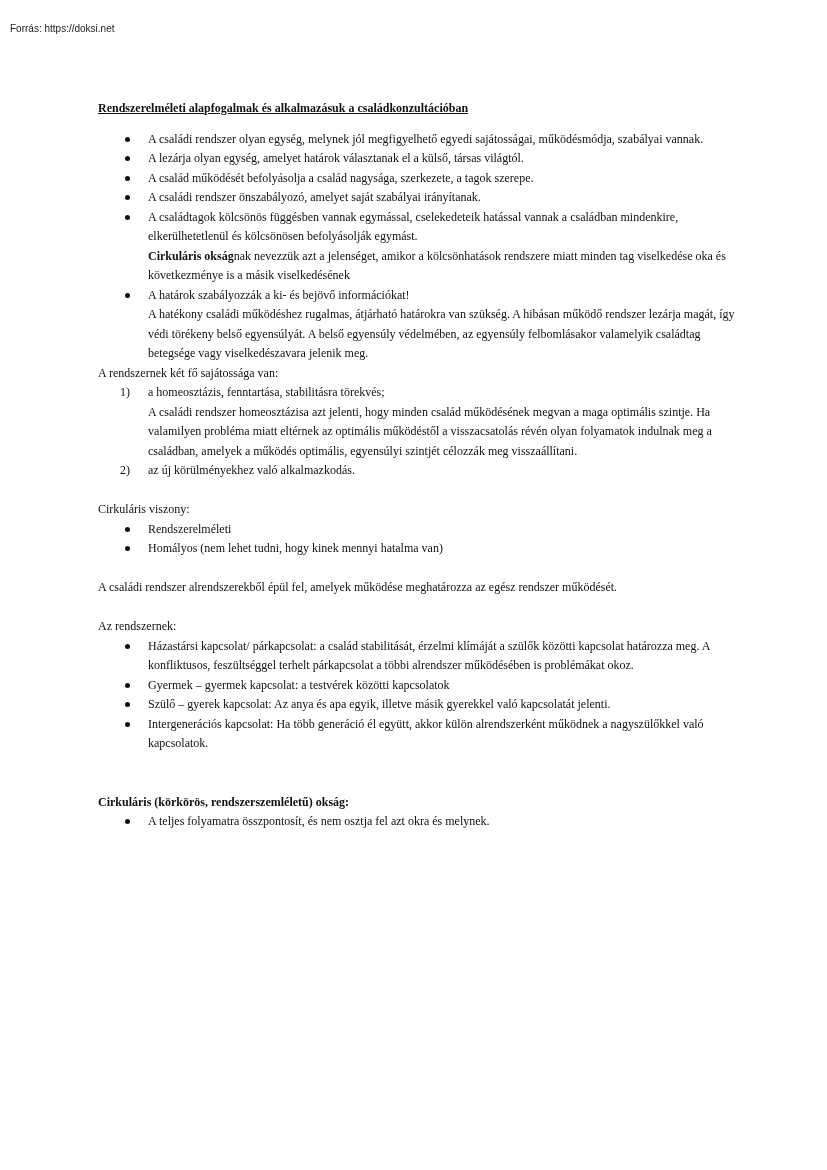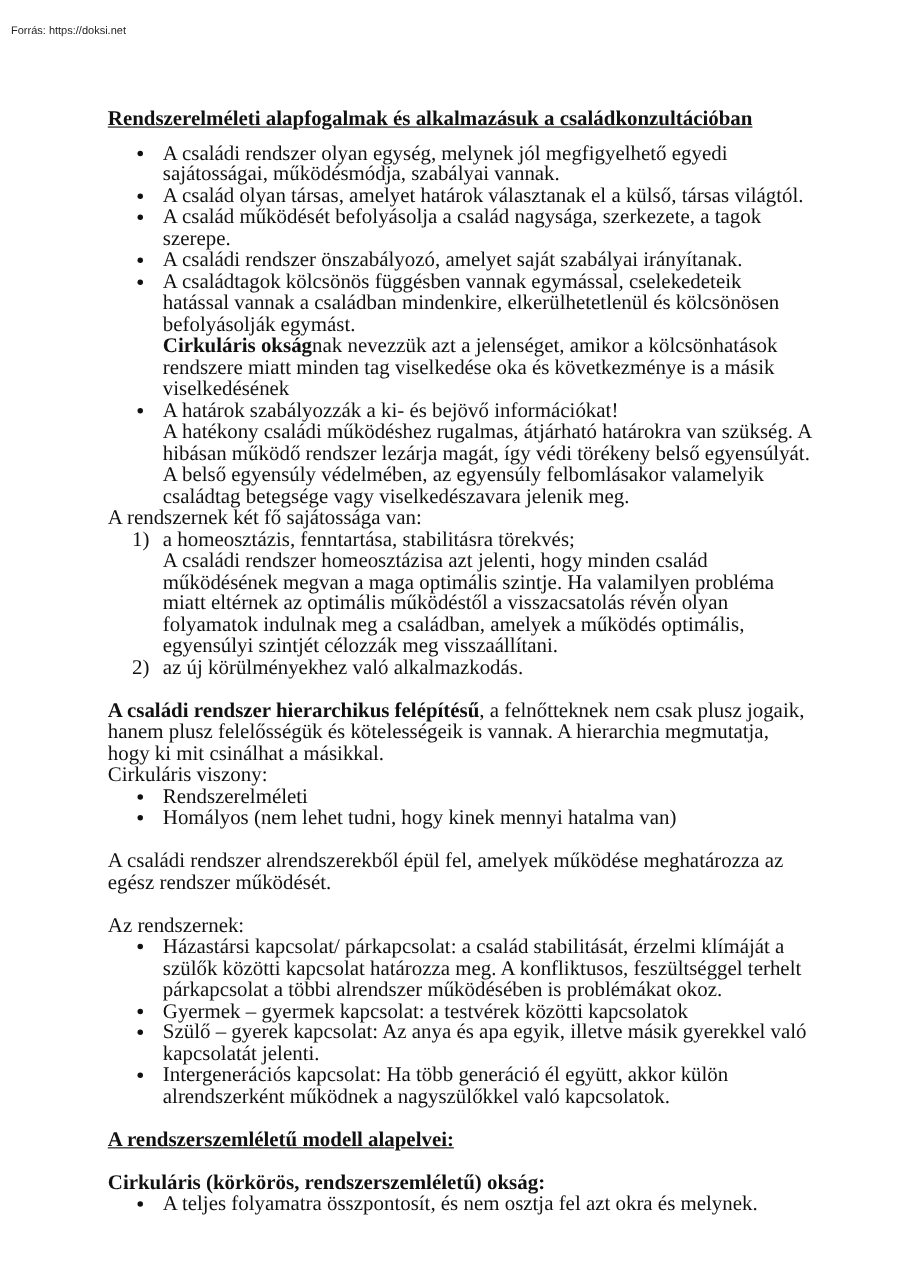--- a/index.html
+++ b/index.html
@@ -3,21 +3,21 @@
   <meta charset="utf-8">
   <style>
     html, body { margin: 0; padding: 0; background: #ffffff; }
     body { width: 827px; height: 1170px; position: relative; overflow: hidden; }
     .source {
       position: absolute; left: 10px; top: 9px;
       font-family: "Liberation Sans", sans-serif; font-size: 10px; color: #222; margin-top: 14px;
     }
     .page {
       position: absolute; left: 98px; top: 99px; width: 640px;
-      font-family: "Liberation Serif", serif; font-size: 19px; line-height: 19.5px; color: #111;
+      font-family: "Liberation Serif", serif; font-size: 12px; line-height: 19.5px; color: #111;
     }
     .heading { font-weight: bold; text-decoration: underline; margin: 0; }
     .p { margin: 0; }
     .b { font-weight: bold; }
     ul.bul, ol.num { margin: 0; padding: 0; list-style: none; }
     ul.bul > li { position: relative; padding-left: 50px; }
     ul.bul > li .dot {
       position: absolute; left: 27px; top: 7px; width: 5px; height: 5px; border-radius: 50%; background: #111;
     }
     ol.num > li { position: relative; padding-left: 50px; }
@@ -30,54 +30,52 @@
 <body>
 
 <div class="source">Forrás: https://doksi.net</div>
 
 <div class="page">
   <p class="heading">Rendszerelméleti alapfogalmak és alkalmazásuk a családkonzultációban</p>
   <div class="gap-s"></div>
 
   <ul class="bul">
     <li><span class="dot"></span><span>A családi rendszer olyan egység, melynek jól megfigyelhető egyedi sajátosságai, működésmódja, szabályai vannak.</span></li>
-    <li><span class="dot"></span><span>A család olyan társas, amelyet határok választanak el a külső, társas világtól.</span></li>
+    <li><span class="dot"></span><span>A lezárja olyan egység, amelyet határok választanak el a külső, társas világtól.</span></li>
     <li><span class="dot"></span><span>A család működését befolyásolja a család nagysága, szerkezete, a tagok szerepe.</span></li>
     <li><span class="dot"></span><span>A családi rendszer önszabályozó, amelyet saját szabályai irányítanak.</span></li>
     <li><span class="dot"></span><span>A családtagok kölcsönös függésben vannak egymással, cselekedeteik hatással vannak a családban mindenkire, elkerülhetetlenül és kölcsönösen befolyásolják egymást.</span><br><span class="b">Cirkuláris okság</span><span>nak nevezzük azt a jelenséget, amikor a kölcsönhatások rendszere miatt minden tag viselkedése oka és következménye is a másik viselkedésének</span></li>
     <li><span class="dot"></span><span>A határok szabályozzák a ki- és bejövő információkat!</span><br><span>A hatékony családi működéshez rugalmas, átjárható határokra van szükség. A hibásan működő rendszer lezárja magát, így védi törékeny belső egyensúlyát. A belső egyensúly védelmében, az egyensúly felbomlásakor valamelyik családtag betegsége vagy viselkedészavara jelenik meg.</span></li>
   </ul>
 
   <p class="p sp-top">A rendszernek két fő sajátossága van:</p>
   <ol class="num">
     <li><span class="n">1)</span><span>a homeosztázis, fenntartása, stabilitásra törekvés;</span><br><span>A családi rendszer homeosztázisa azt jelenti, hogy minden család működésének megvan a maga optimális szintje. Ha valamilyen probléma miatt eltérnek az optimális működéstől a visszacsatolás révén olyan folyamatok indulnak meg a családban, amelyek a működés optimális, egyensúlyi szintjét célozzák meg visszaállítani.</span></li>
     <li><span class="n">2)</span><span>az új körülményekhez való alkalmazkodás.</span></li>
   </ol>
   <div class="gap-m"></div>
 
-  <p class="p"><span class="b">A családi rendszer hierarchikus felépítésű</span><span>, a felnőtteknek nem csak plusz jogaik, hanem plusz felelősségük és kötelességeik is vannak. A hierarchia megmutatja, hogy ki mit csinálhat a másikkal.</span></p>
   <p class="p">Cirkuláris viszony:</p>
   <ul class="bul">
     <li><span class="dot"></span><span>Rendszerelméleti</span></li>
     <li><span class="dot"></span><span>Homályos (nem lehet tudni, hogy kinek mennyi hatalma van)</span></li>
   </ul>
   <div class="gap-m"></div>
 
   <p class="p">A családi rendszer alrendszerekből épül fel, amelyek működése meghatározza az egész rendszer működését.</p>
   <div class="gap-m"></div>
 
   <p class="p">Az rendszernek:</p>
   <ul class="bul">
     <li><span class="dot"></span><span>Házastársi kapcsolat/ párkapcsolat: a család stabilitását, érzelmi klímáját a szülők közötti kapcsolat határozza meg. A konfliktusos, feszültséggel terhelt párkapcsolat a többi alrendszer működésében is problémákat okoz.</span></li>
     <li><span class="dot"></span><span>Gyermek – gyermek kapcsolat: a testvérek közötti kapcsolatok</span></li>
     <li><span class="dot"></span><span>Szülő – gyerek kapcsolat: Az anya és apa egyik, illetve másik gyerekkel való kapcsolatát jelenti.</span></li>
     <li><span class="dot"></span><span>Intergenerációs kapcsolat: Ha több generáció él együtt, akkor külön alrendszerként működnek a nagyszülőkkel való kapcsolatok.</span></li>
   </ul>
   <div class="gap-m"></div>
 
-  <p class="heading">A rendszerszemléletű modell alapelvei:</p>
   <div class="gap-m"></div>
 
   <p class="p b">Cirkuláris (körkörös, rendszerszemléletű) okság:</p>
   <ul class="bul">
     <li><span class="dot"></span><span>A teljes folyamatra összpontosít, és nem osztja fel azt okra és melynek.</span></li>
   </ul>
 </div>
 
 </body></html>

